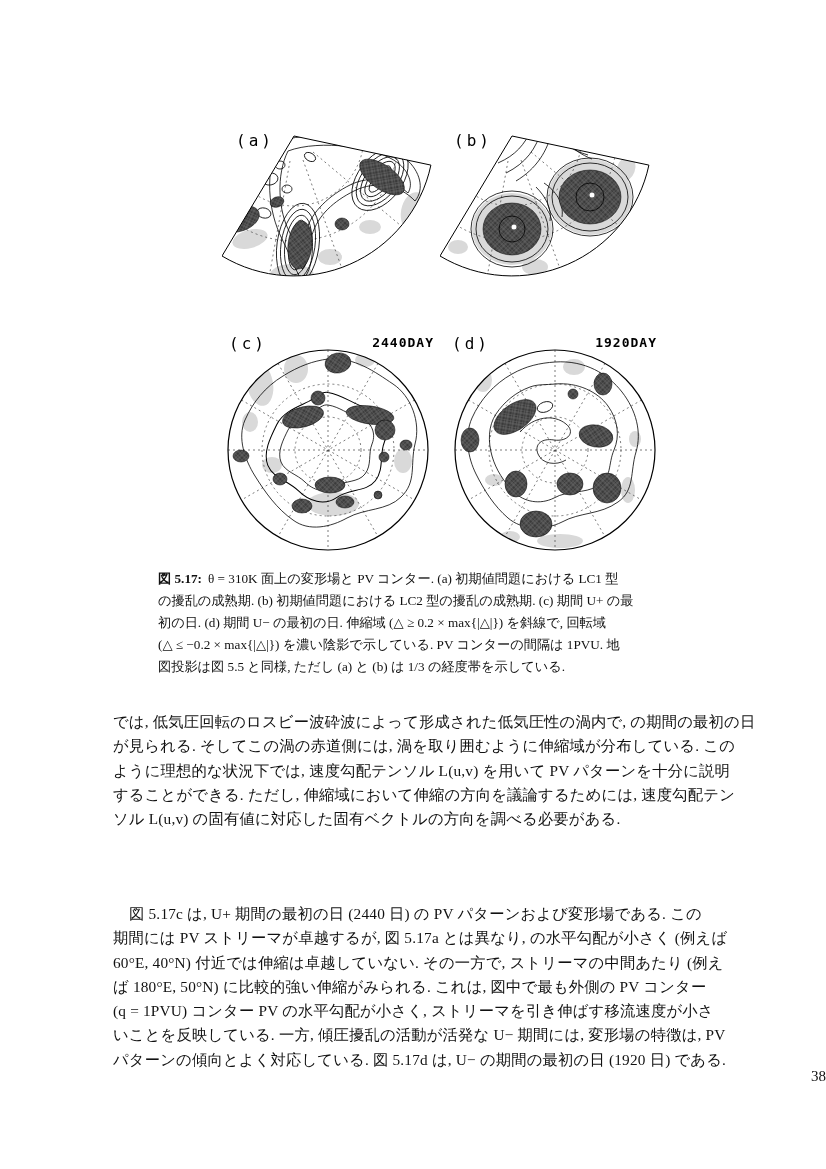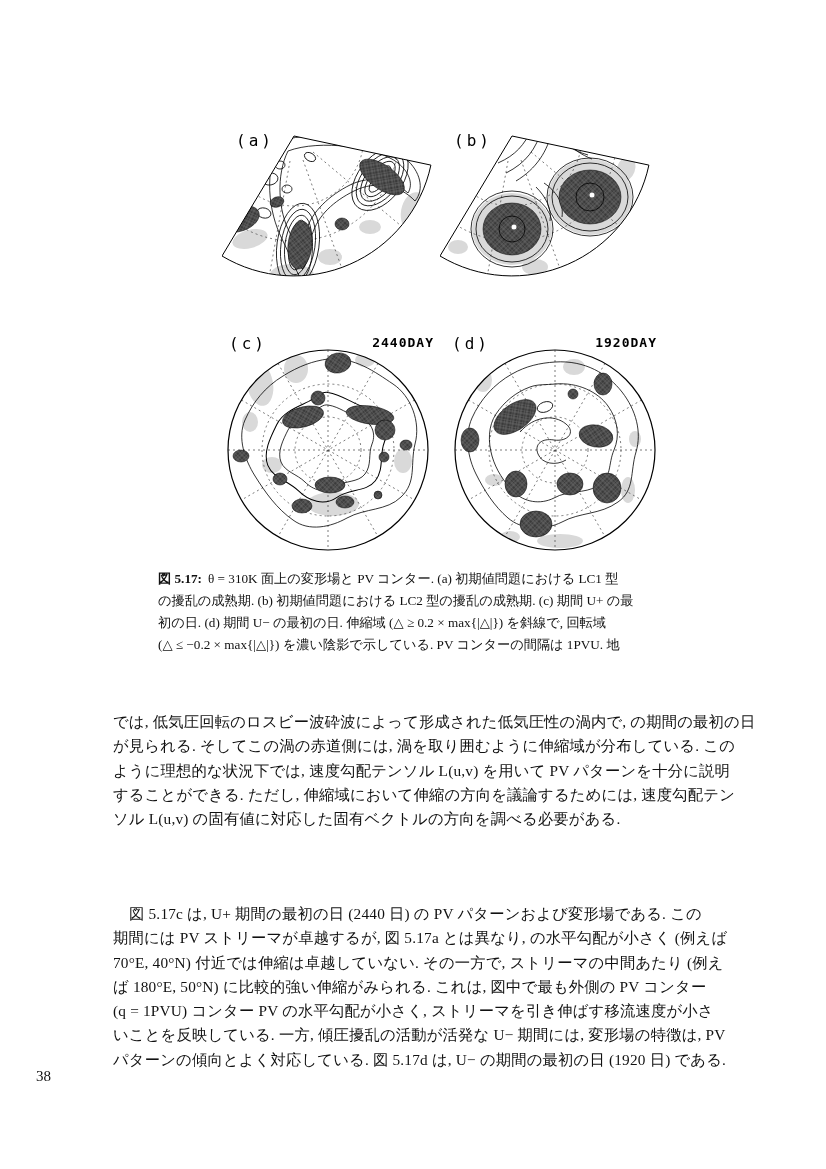--- a/index.html
+++ b/index.html
@@ -12,21 +12,21 @@
   .day-label{position:absolute;font-family:"DejaVu Sans Mono","Liberation Mono",monospace;
         font-weight:bold;font-size:13px;letter-spacing:1px;color:#000000;}
   .caption{position:absolute;left:158px;top:568px;width:540px;font-size:13.2px;line-height:22px;}
   .cap-line{white-space:nowrap;}
   .cap-label{font-weight:bold;margin-right:6px;}
   .bodytext{position:absolute;left:113px;width:640px;font-size:15.3px;line-height:24.3px;
         letter-spacing:0.2px;}
   .p1{top:710px;} .p2{top:902px;}
   .t-line{white-space:nowrap;}
   .indent{padding-left:16px;}
-  .page-number{position:absolute;left:0;right:0;top:1068px;text-align:left;font-size:15px;padding-left:36px;}
+  .page-number{position:absolute;left:0;right:0;top:1068px;text-align:right;font-size:15px;padding-left:36px;}
 </style>
 </head>
 <body>
 
 <div class="page">
 
   <div class="panel" style="left:222px;top:127px;width:212px;height:162px;">
     <span class="panel-label" style="left:14px;top:4px;">(a)</span>
     <svg width="212" height="162" viewBox="0 0 212 162">
       <defs>
@@ -265,34 +265,35 @@
       </g>
       <circle cx="105" cy="118" r="100" fill="none" stroke="#000" stroke-width="1.2"></circle>
     </svg>
   </div>
 
   <div class="caption">
     <div class="cap-line"><span class="cap-label">図 5.17:</span><span>θ = 310K 面上の変形場と PV コンター. (a) 初期値問題における LC1 型</span></div>
     <div class="cap-line">の擾乱の成熟期. (b) 初期値問題における LC2 型の擾乱の成熟期. (c) 期間 U+ の最</div>
     <div class="cap-line">初の日. (d) 期間 U− の最初の日. 伸縮域 (△ ≥ 0.2 × max{|△|}) を斜線で, 回転域</div>
     <div class="cap-line">(△ ≤ −0.2 × max{|△|}) を濃い陰影で示している. PV コンターの間隔は 1PVU. 地</div>
+    <div class="cap-line">図投影は図 5.5 と同様, ただし (a) と (b) は 1/3 の経度帯を示している.</div>
   </div>
 
   <div class="bodytext p1">
     <div class="t-line">では, 低気圧回転のロスビー波砕波によって形成された低気圧性の渦内で, の期間の最初の日</div>
     <div class="t-line">が見られる. そしてこの渦の赤道側には, 渦を取り囲むように伸縮域が分布している. この</div>
     <div class="t-line">ように理想的な状況下では, 速度勾配テンソル L(u,v) を用いて PV パターンを十分に説明</div>
     <div class="t-line">することができる. ただし, 伸縮域において伸縮の方向を議論するためには, 速度勾配テン</div>
     <div class="t-line">ソル L(u,v) の固有値に対応した固有ベクトルの方向を調べる必要がある.</div>
   </div>
 
   <div class="bodytext p2">
     <div class="t-line indent">図 5.17c は, U+ 期間の最初の日 (2440 日) の PV パターンおよび変形場である. この</div>
     <div class="t-line">期間には PV ストリーマが卓越するが, 図 5.17a とは異なり, の水平勾配が小さく (例えば</div>
-    <div class="t-line">70°E, 40°N) 付近では伸縮は卓越していない. その一方で, ストリーマの中間あたり (例え</div>
+    <div class="t-line">60°E, 40°N) 付近では伸縮は卓越していない. その一方で, ストリーマの中間あたり (例え</div>
     <div class="t-line">ば 180°E, 50°N) に比較的強い伸縮がみられる. これは, 図中で最も外側の PV コンター</div>
     <div class="t-line">(q = 1PVU) コンター PV の水平勾配が小さく, ストリーマを引き伸ばす移流速度が小さ</div>
     <div class="t-line">いことを反映している. 一方, 傾圧擾乱の活動が活発な U− 期間には, 変形場の特徴は, PV</div>
     <div class="t-line">パターンの傾向とよく対応している. 図 5.17d は, U− の期間の最初の日 (1920 日) である.</div>
   </div>
 
   <div class="page-number">38</div>
 
 </div>
 

